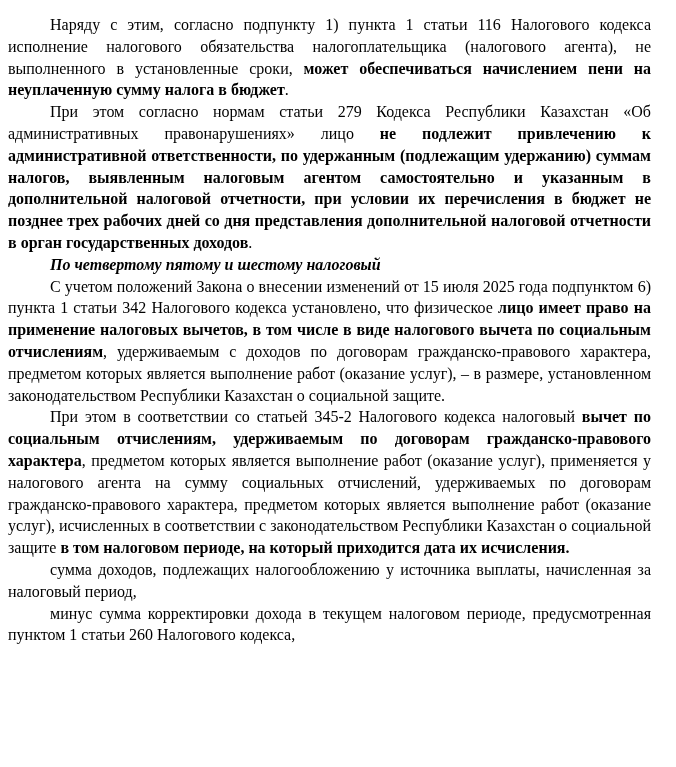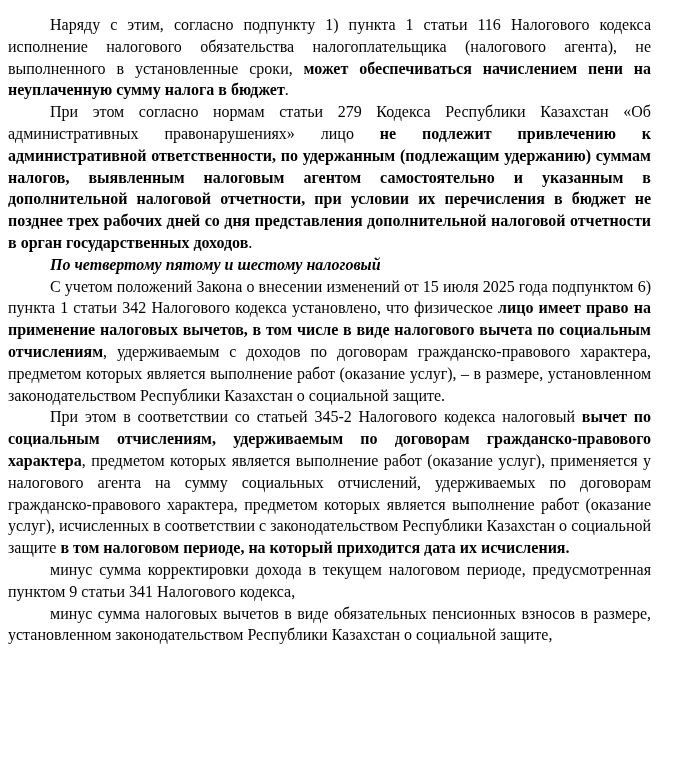--- a/index.html
+++ b/index.html
@@ -35,16 +35,16 @@
 <body>
 
 <div class="page">
   <div class="text-block">
 
   <p class="para"><span class="">Наряду с этим, согласно подпункту 1) пункта 1 статьи 116 Налогового кодекса исполнение налогового обязательства налогоплательщика (налогового агента), не выполненного в установленные сроки, </span><span class="seg-bold ">может обеспечиваться начислением пени на неуплаченную сумму налога в бюджет</span><span class="">.</span></p>
       <p class="para"><span class="">При этом согласно нормам статьи 279 Кодекса Республики Казахстан «Об административных правонарушениях» лицо </span><span class="seg-bold ">не подлежит привлечению к административной ответственности, по удержанным (подлежащим удержанию) суммам налогов, выявленным налоговым агентом самостоятельно и указанным в дополнительной налоговой отчетности, при условии их перечисления в бюджет не позднее трех рабочих дней со дня представления дополнительной налоговой отчетности в орган государственных доходов</span><span class="">.</span></p>
       <p class="para heading-para"><span class="seg-bold seg-italic">По четвертому пятому и шестому налоговый</span></p>
       <p class="para"><span class="">С учетом положений Закона о внесении изменений от 15 июля 2025 года подпунктом 6) пункта 1 статьи 342 Налогового кодекса установлено, что физическое </span><span class="seg-bold ">лицо имеет право на применение налоговых вычетов, в том числе в виде налогового вычета по социальным отчислениям</span><span class="">, удерживаемым с доходов по договорам гражданско-правового характера, предметом которых является выполнение работ (оказание услуг), – в размере, установленном законодательством Республики Казахстан о социальной защите.</span></p>
       <p class="para"><span class="">При этом в соответствии со статьей 345-2 Налогового кодекса налоговый </span><span class="seg-bold ">вычет по социальным отчислениям, удерживаемым по договорам гражданско-правового характера</span><span class="">, предметом которых является выполнение работ (оказание услуг), применяется у налогового агента на сумму социальных отчислений, удерживаемых по договорам гражданско-правового характера, предметом которых является выполнение работ (оказание услуг), исчисленных в соответствии с законодательством Республики Казахстан о социальной защите </span><span class="seg-bold ">в том налоговом периоде, на который приходится дата их исчисления.</span></p>
-      <p class="para"><span class="">минус сумма корректировки дохода в текущем налоговом периоде, предусмотренная пунктом 9 статьи 341 Налогового кодекса,</span></p>
-      <p class="para"><span class="">минус сумма налоговых вычетов в виде обязательных пенсионных взносов в размере, установленном законодательством Республики Казахстан о социальной защите,</span></p>
+      <p class="para"><span class="">сумма доходов, подлежащих налогообложению у источника выплаты, начисленная за налоговый период,</span></p>
+      <p class="para"><span class="">минус сумма корректировки дохода в текущем налоговом периоде, предусмотренная пунктом 1 статьи 260 Налогового кодекса,</span></p>
     </div>
 </div>
 
 </body></html>

